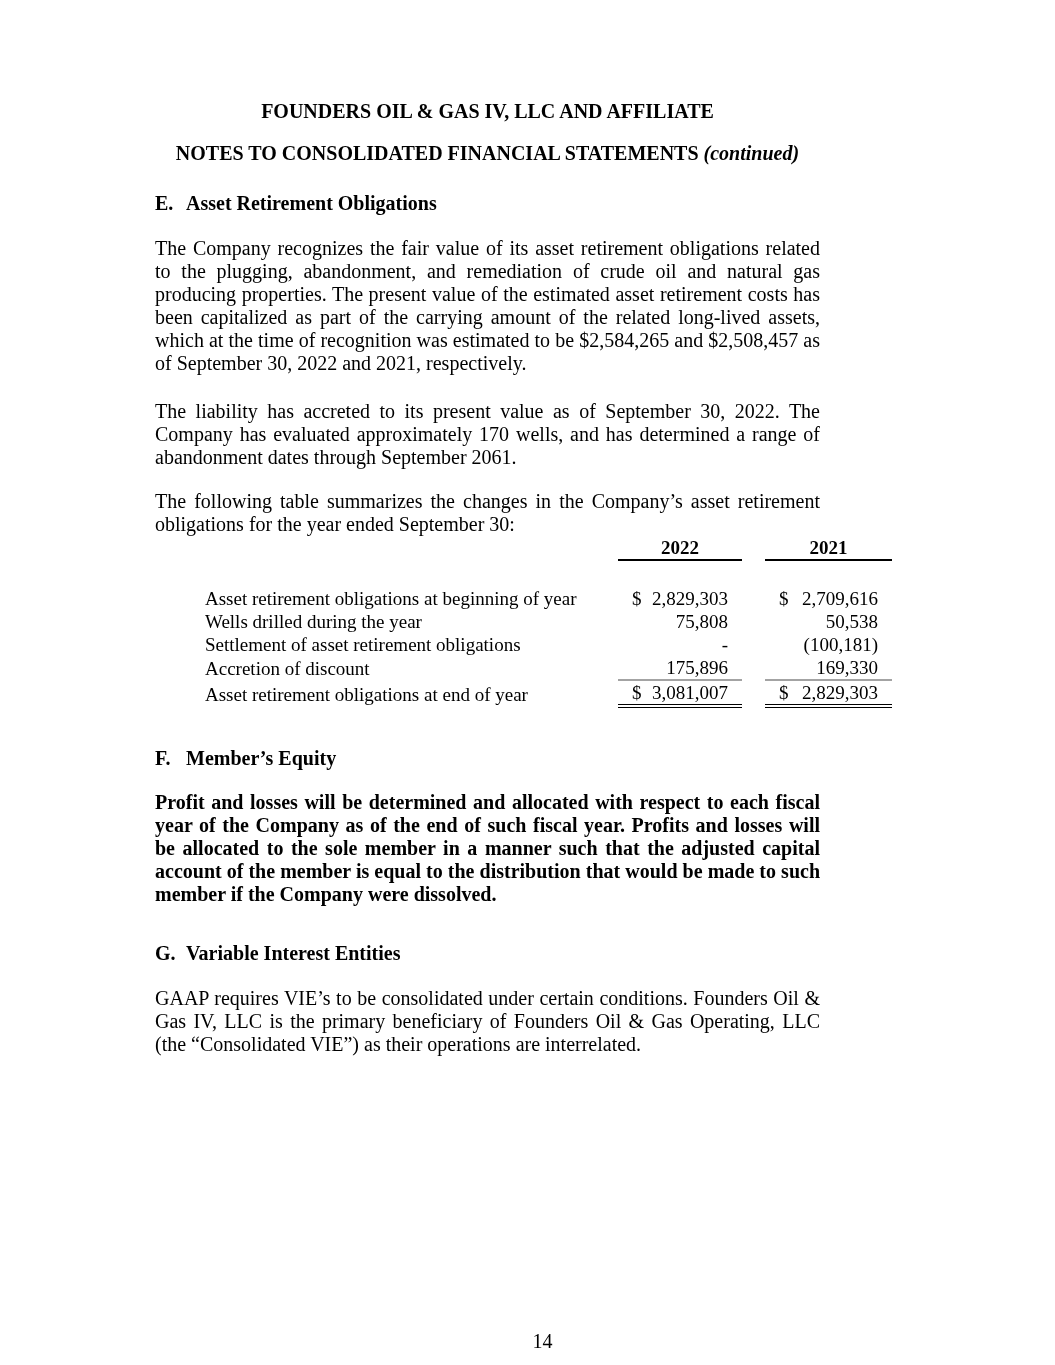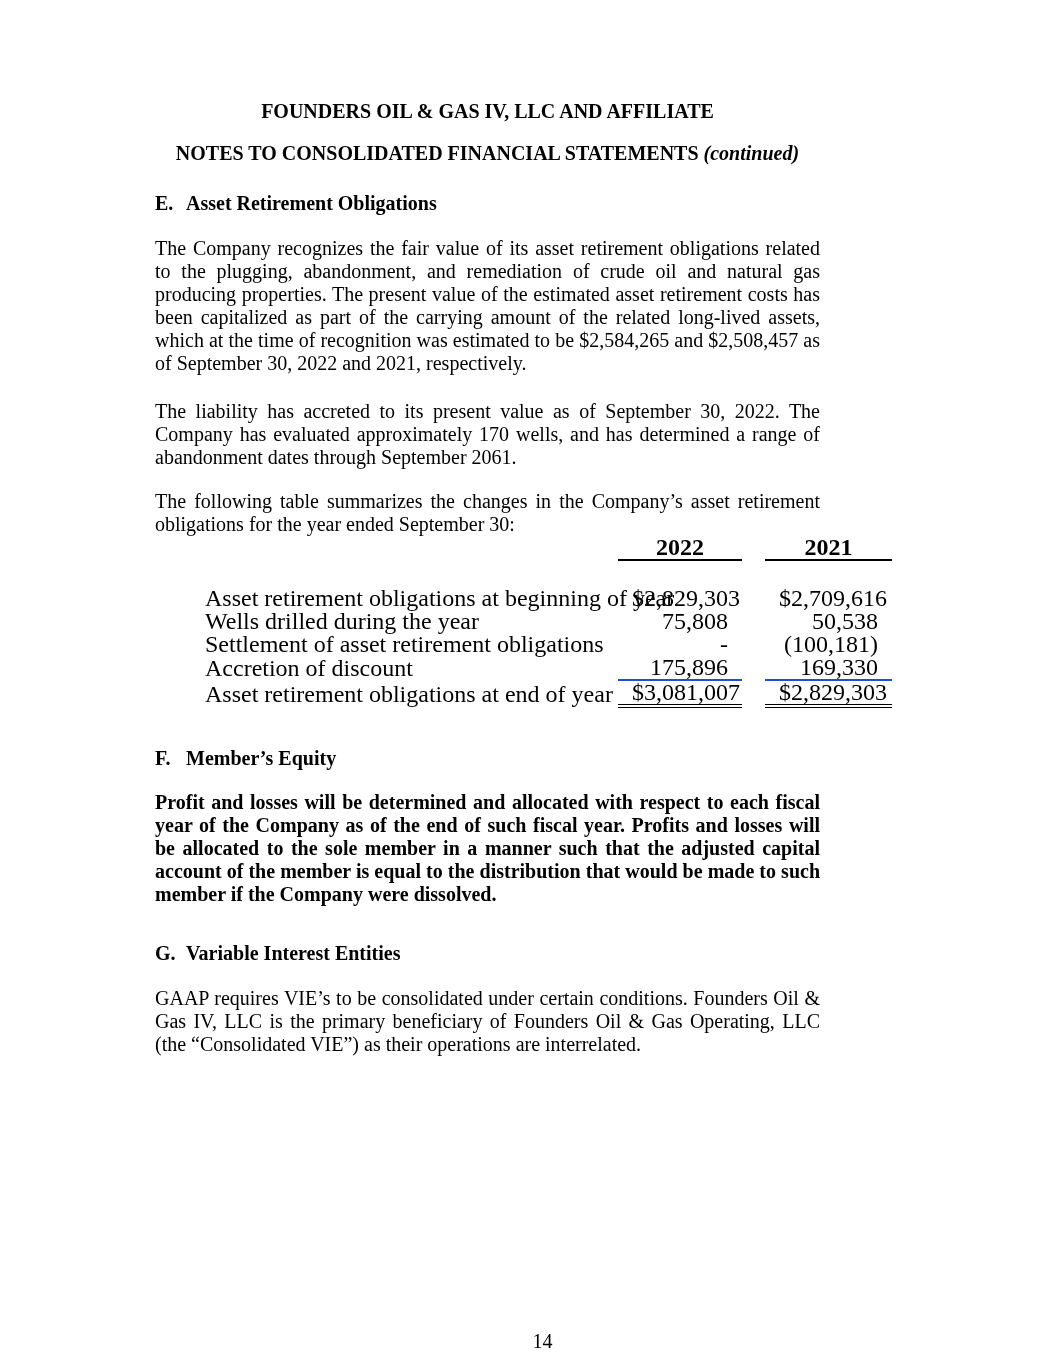--- a/index.html
+++ b/index.html
@@ -52,39 +52,39 @@
   table.aro {
     border-collapse: collapse;
     table-layout: fixed;
     width: 737px;
     margin-top: 0;
   }
   table.aro td {
     padding: 0;
     height: 23px;
     vertical-align: bottom;
-    font-size: 24px;
+    font-size: 19px;
     line-height: 23px;
     margin-top: 36px;
   }
   table.aro tr.hdr td { height: 21px; vertical-align: bottom; }
   table.aro td.ch {
     font-weight: bold;
     text-align: center;
     border-bottom: 2px solid #000000;
   }
   table.aro tr.gaprow td { height: 26px; }
   table.aro td.lbl { padding-left: 50px; white-space: nowrap; }
   table.aro td.val .cellflex {
     display: flex;
     justify-content: space-between;
     align-items: baseline;
     padding: 0 14px;
   }
-  table.aro tr.rule td.val { border-bottom: 2px solid #1d4ed8; }
+  table.aro tr.rule td.val { border-bottom: 2px solid #a3a3a3; }
   table.aro tr.total td.val { border-bottom: 4px double #000000; }
 
   .footer-pagenum {
     position: absolute;
     left: 155px;
     width: 775px;
     top: 1330px;
     text-align: center;
   }
 </style>

